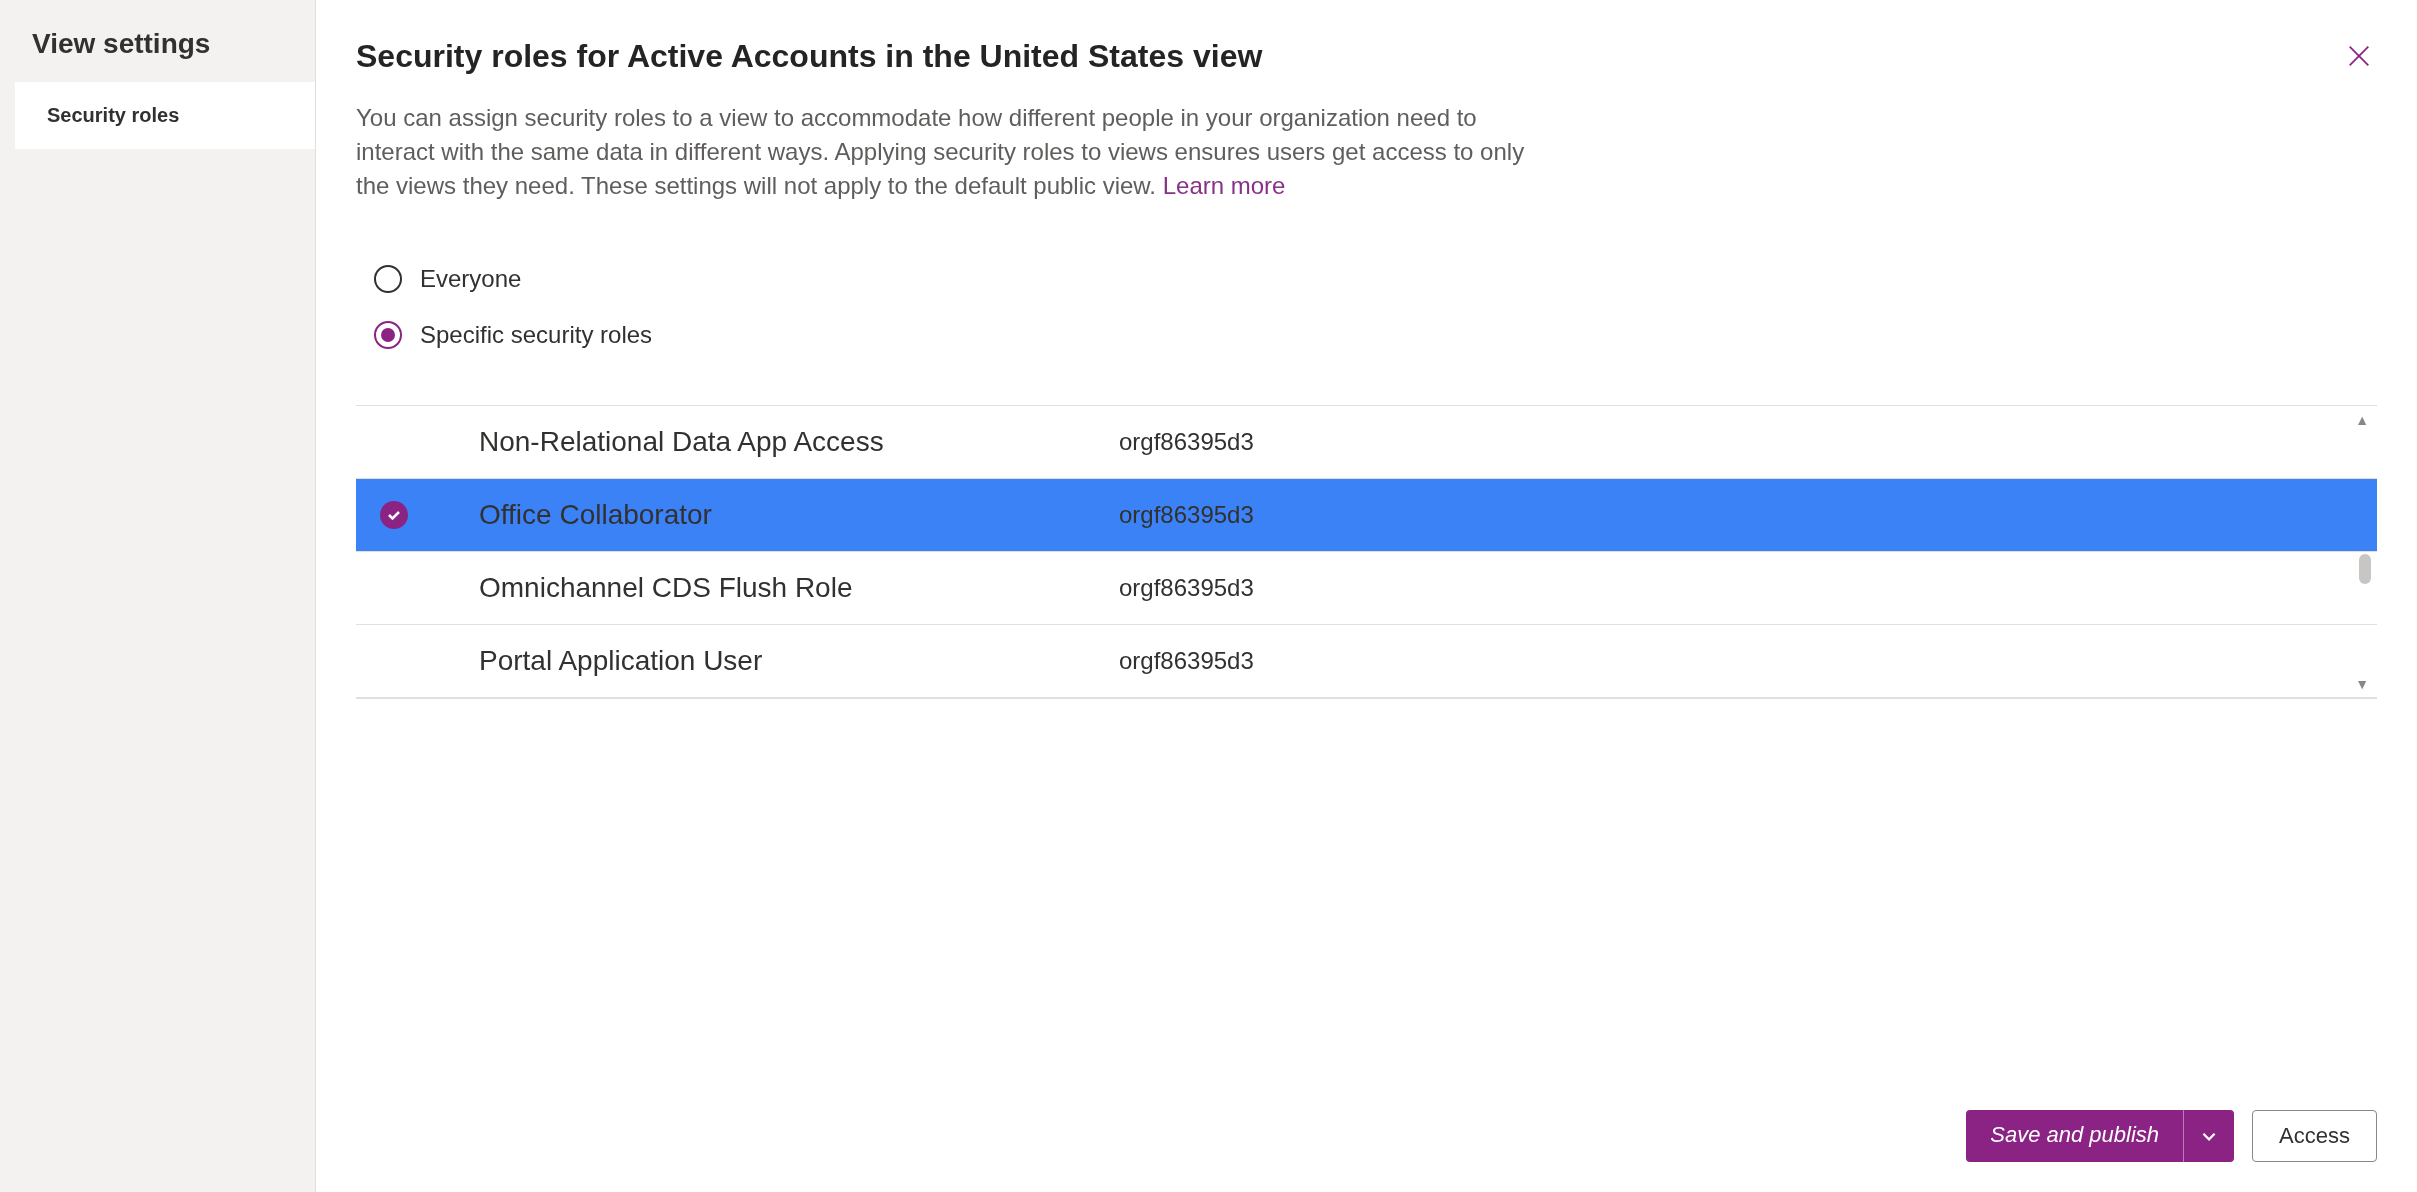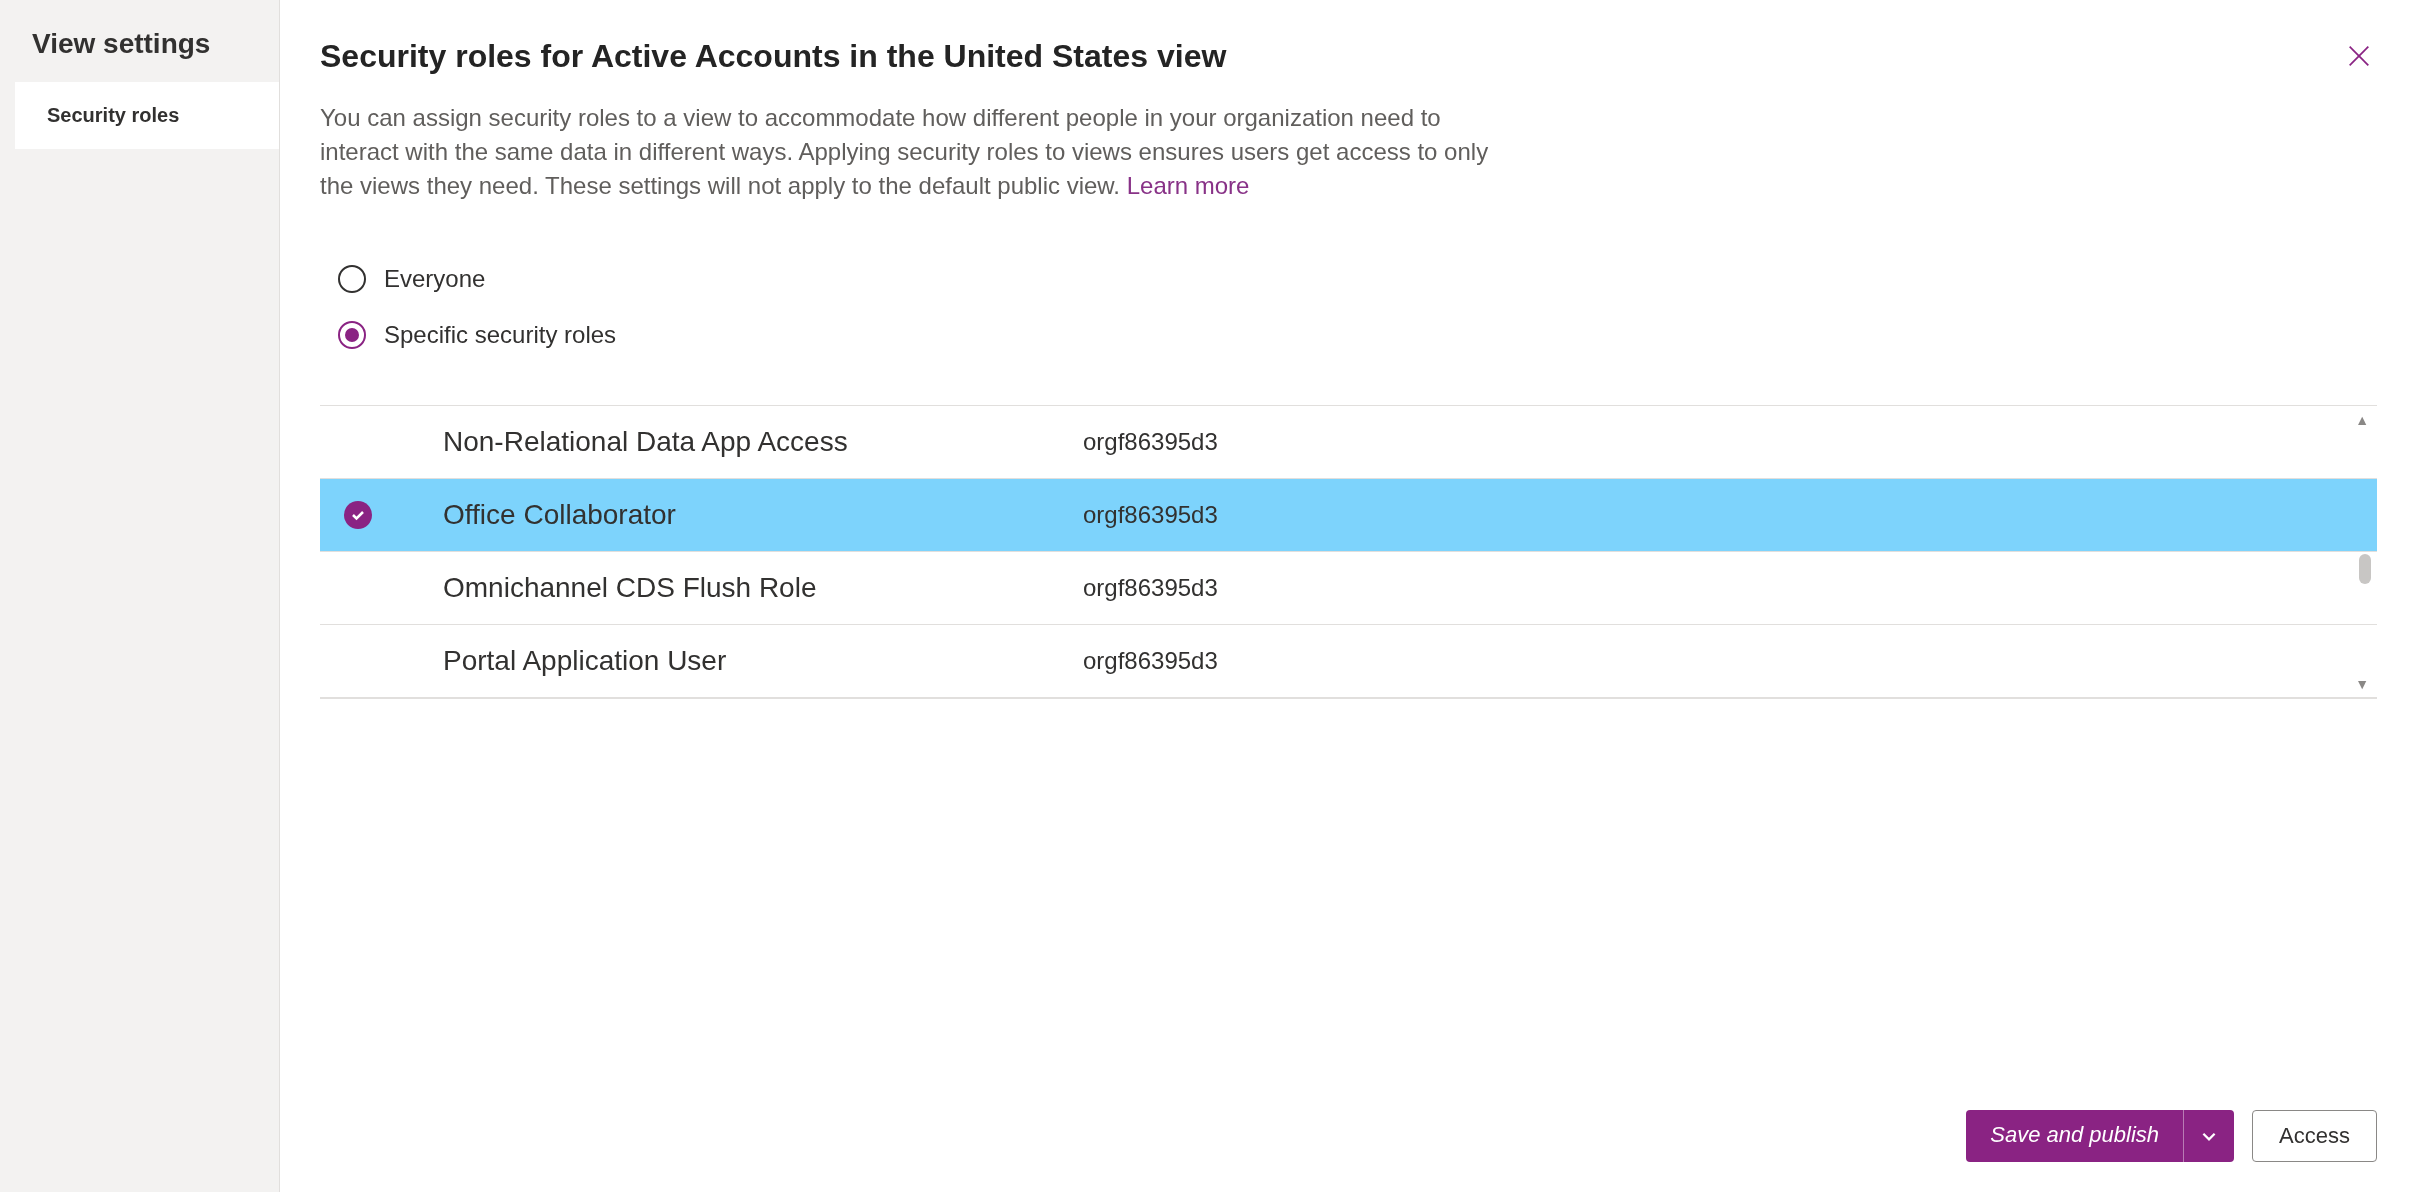--- a/index.html
+++ b/index.html
@@ -9,21 +9,21 @@
     }
     body {
       font-family: "Segoe UI", -apple-system, BlinkMacSystemFont, sans-serif;
       background: #fff;
       display: flex;
       height: 1192px;
       width: 2417px;
       overflow: hidden;
     }
     .sidebar {
-      width: 280px;
+      width: 316px;
       background: #f3f2f1;
       border-right: 1px solid #e1dfdd;
       flex-shrink: 0;
     }
     .sidebar-header {
       padding: 28px 32px 22px 32px;
       font-size: 28px;
       font-weight: 600;
       color: #323130;
     }
@@ -124,21 +124,21 @@
       display: flex;
       align-items: center;
       padding: 20px 0 20px 24px;
       border-bottom: 1px solid #e1dfdd;
       cursor: pointer;
     }
     .table-row:last-child {
       border-bottom: none;
     }
     .table-row.selected {
-      background: #7dd3fc;
+      background: #3b82f6;
     }
     .check-circle {
       width: 28px;
       height: 28px;
       border-radius: 50%;
       background: #8a2383;
       display: flex;
       align-items: center;
       justify-content: center;
       flex-shrink: 0;

